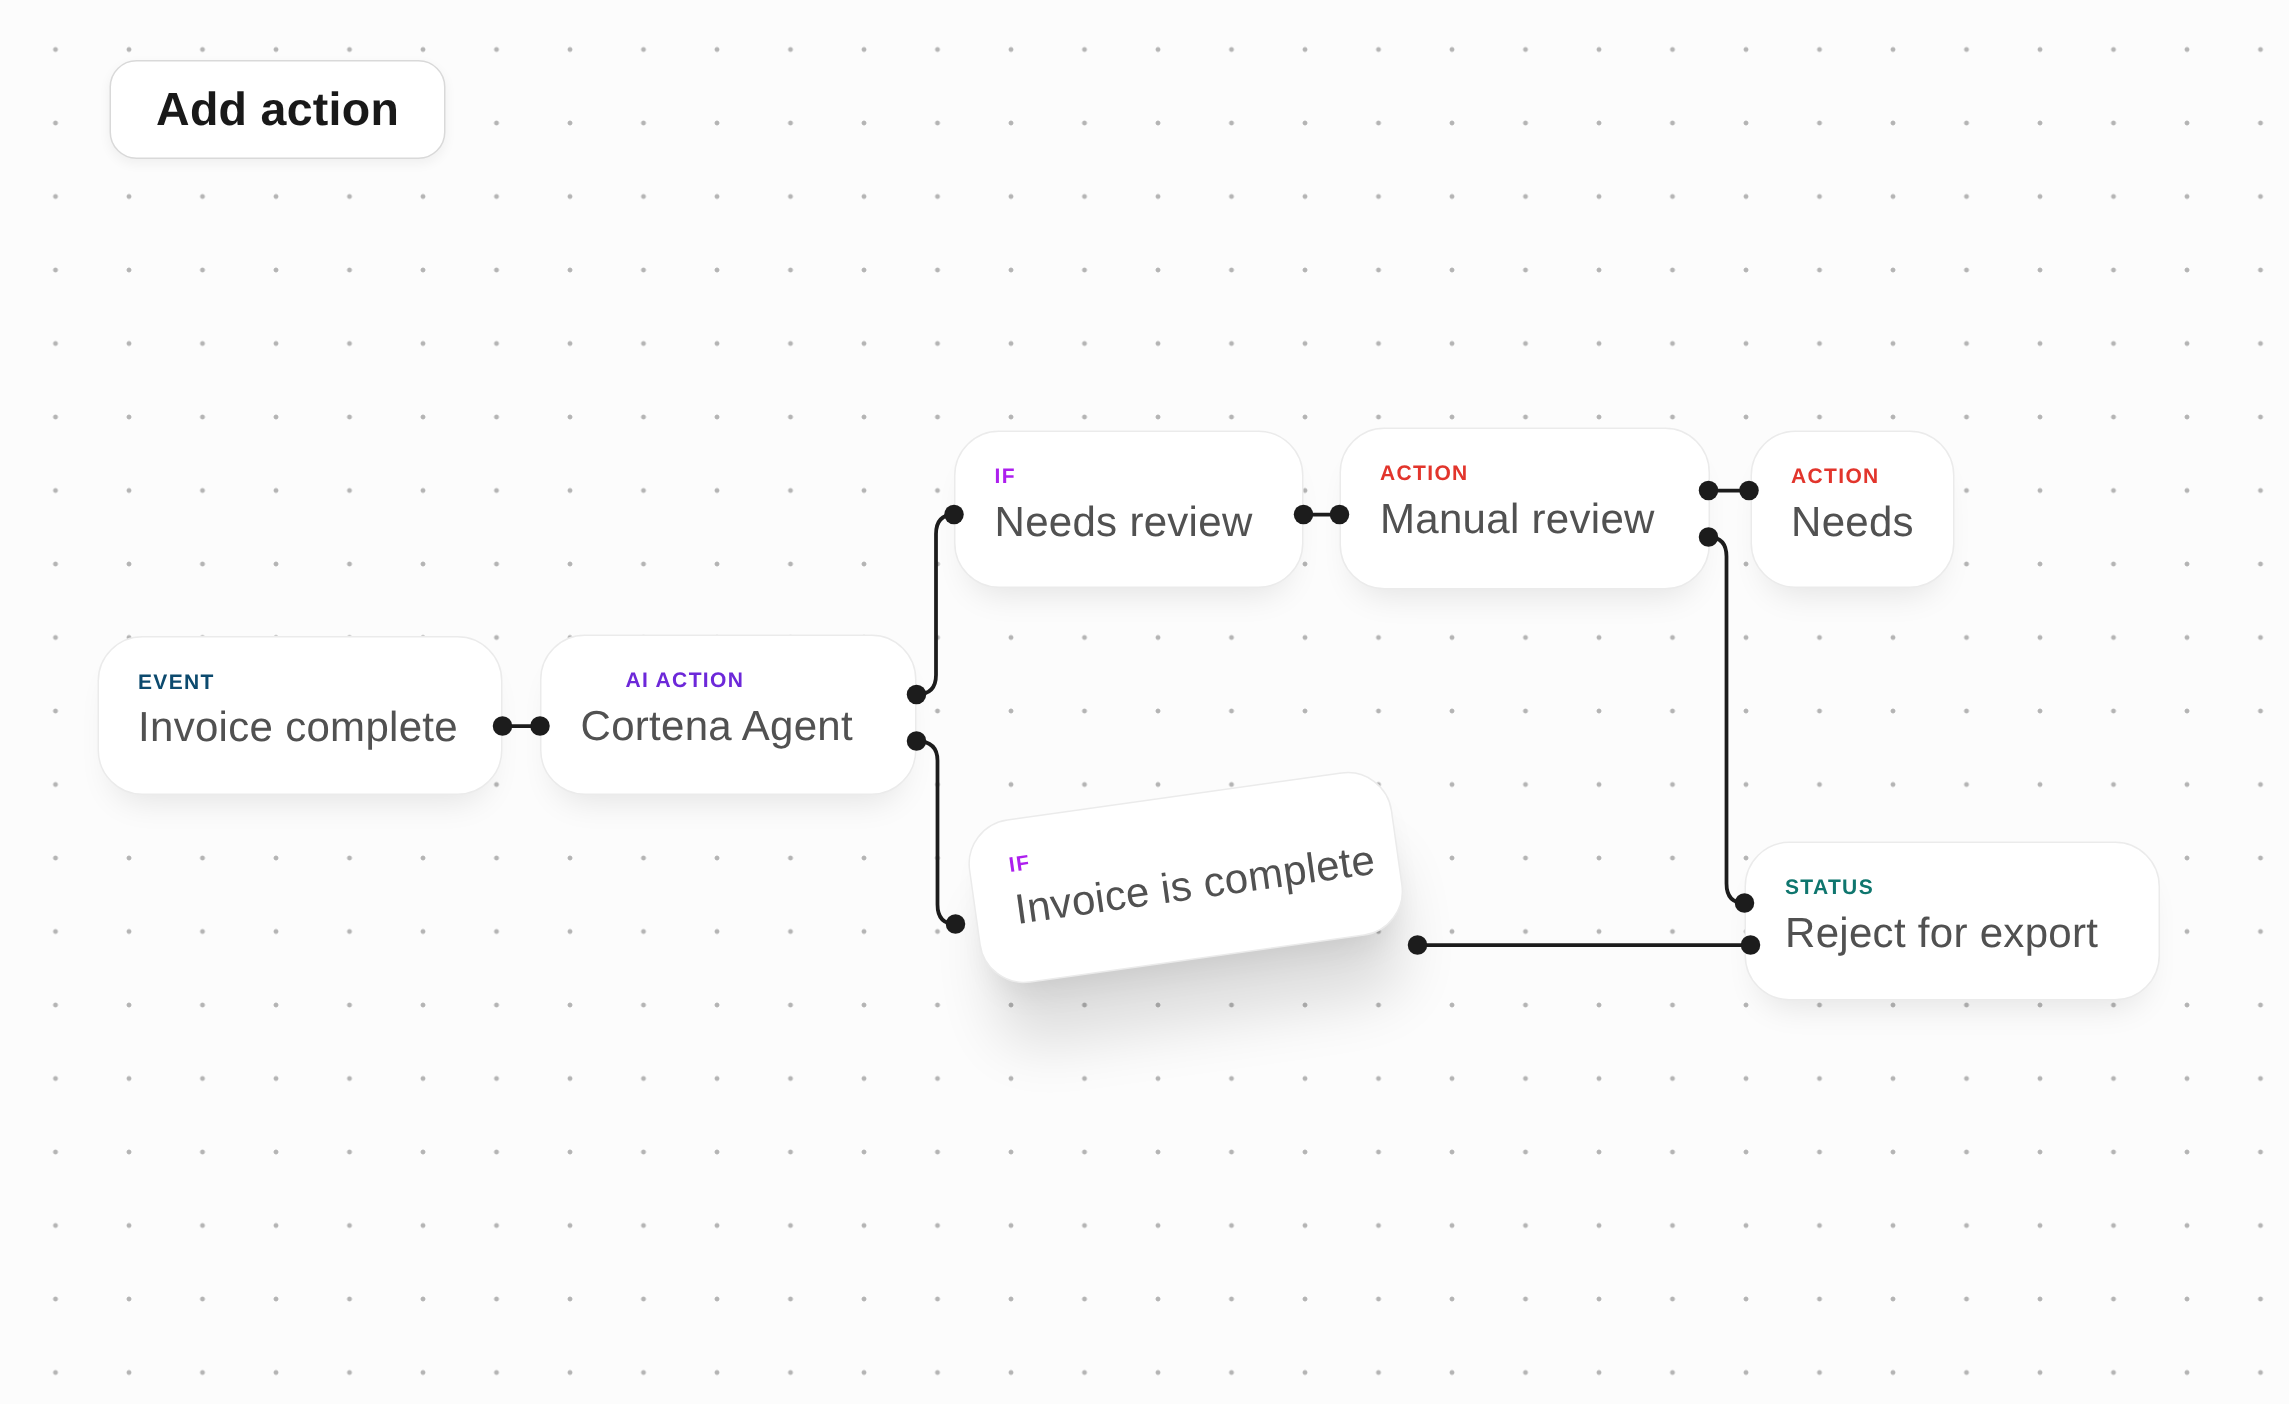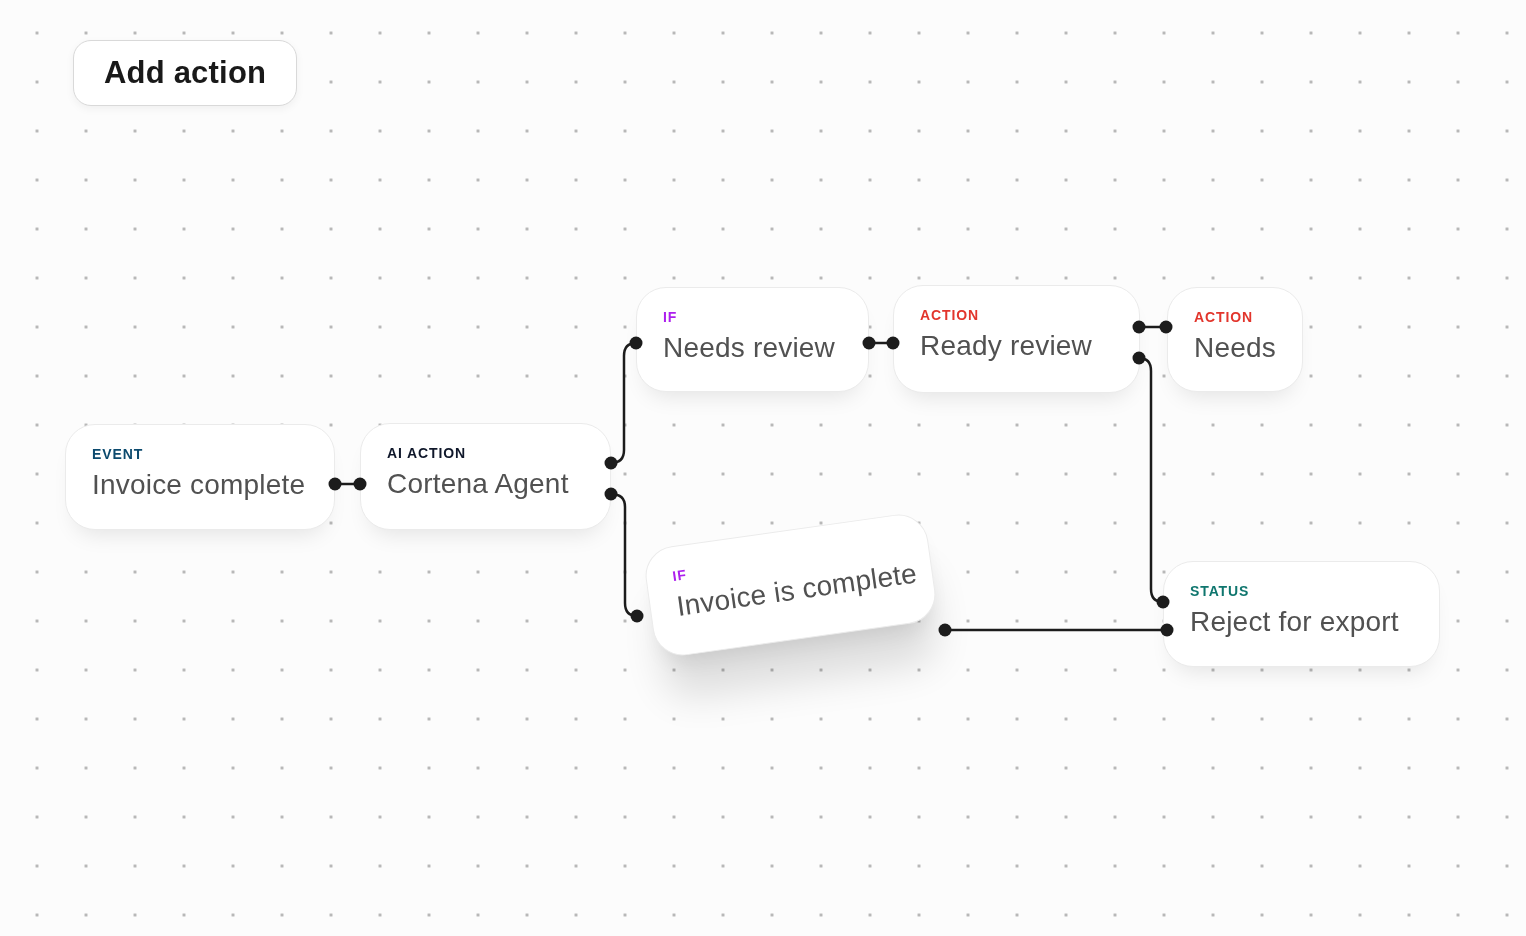--- a/index.html
+++ b/index.html
@@ -83,32 +83,32 @@
 <div class="canvas">
 
   <div class="add-action-btn">Add action</div>
 
   <div class="node" style="left:65px; top:424px; width:270px; height:106px;">
     <div class="node-label" style="color: #0c4a6e;">EVENT</div>
     <div class="node-title">Invoice complete</div>
   </div>
 
   <div class="node" style="left:360px; top:423px; width:251px; height:107px;">
-    <div class="node-label" style="color: #0f172a;">AI ACTION</div>
+    <div class="node-label" style="color: #6d28d9; margin-left: 30px;">AI ACTION</div>
     <div class="node-title">Cortena Agent</div>
   </div>
 
   <div class="node" style="left:636px; top:287px; width:233px; height:105px;">
     <div class="node-label" style="color: rgb(173, 31, 238);">IF</div>
     <div class="node-title">Needs review</div>
   </div>
 
   <div class="node" style="left:893px; top:285px; width:247px; height:108px;">
     <div class="node-label" style="color: rgb(226, 53, 44);">ACTION</div>
-    <div class="node-title">Ready review</div>
+    <div class="node-title">Manual review</div>
   </div>
 
   <div class="node" style="left:1167px; top:287px; width:136px; height:105px;">
     <div class="node-label" style="color: rgb(226, 53, 44);">ACTION</div>
     <div class="node-title">Needs</div>
   </div>
 
   <div class="node dragged" style="left:648px; top:530px; width:285px; height:110px;">
     <div class="node-label" style="color: rgb(173, 31, 238);">IF</div>
     <div class="node-title">Invoice is complete</div>

